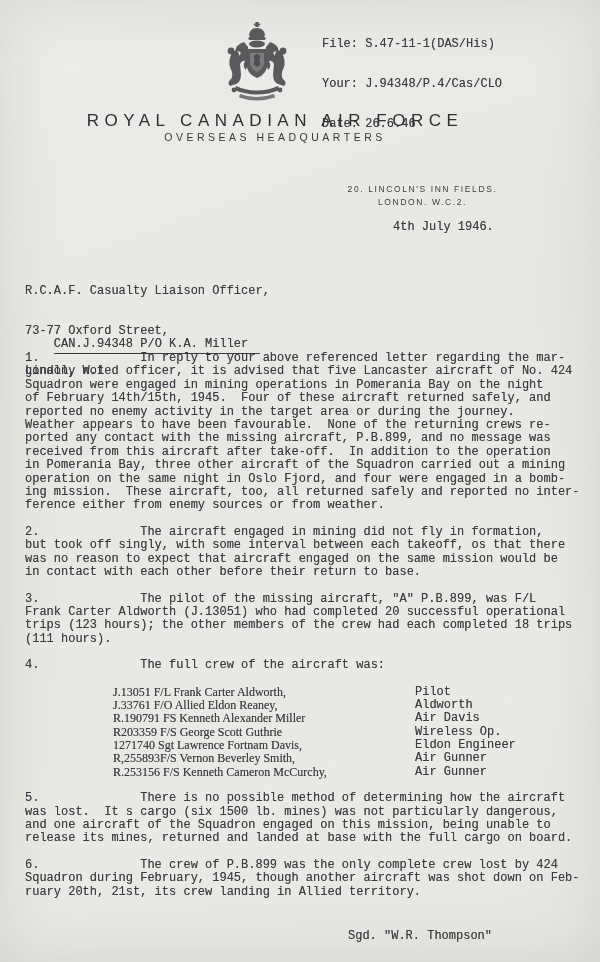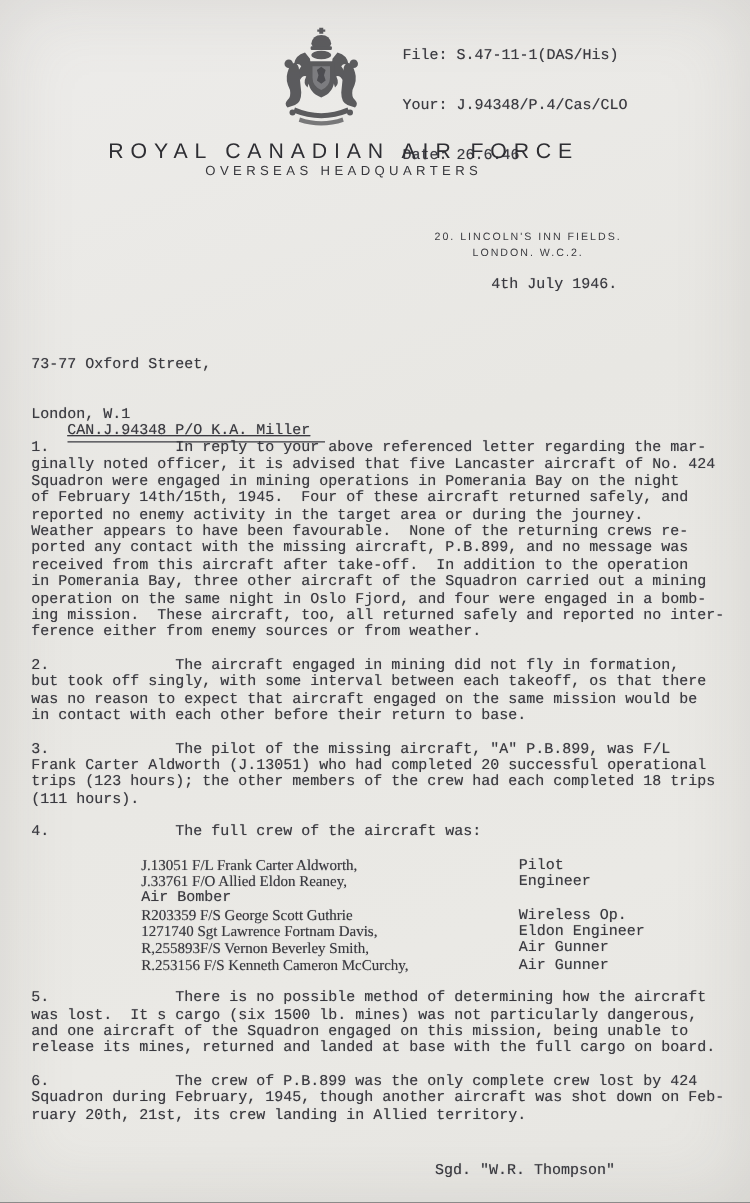--- a/index.html
+++ b/index.html
@@ -38,21 +38,20 @@
     font-size:8.5px;letter-spacing:1.6px;font-weight:500;color:#3c3c41;
     line-height:13px;
   }
   .date-line{position:absolute;left:393px;top:221px;}
   .recipient{position:absolute;left:25px;top:258px;}
   .subject-line{position:absolute;left:25px;top:325px;}
   .subject-line .underlined{
     display:inline-block;
     border-bottom:1.2px solid #3a3a40;
     padding:0 12px 1px 0;
-    text-decoration:underline;
   }
   .body-block{position:absolute;left:25px;top:352px;width:580px;}
   .para{margin:0 0 13px 0;}
   .crew-list{margin:0 0 13px 0;}
   .crew-row{display:flex;margin-left:88px;height:13.4px;}
   .crew-name{width:302px;font-family:Liberation Serif, serif;}
   .signature{position:absolute;left:280px;top:903px;width:280px;text-align:center;}
 </style>
 </head>
 <body>
@@ -106,20 +105,21 @@
   </div>
 
   <div class="hq-address">
     <div>20. LINCOLN'S INN FIELDS.</div>
     <div>LONDON. W.C.2.</div>
   </div>
 
   <div class="date-line mono">4th July 1946.</div>
 
   <div class="recipient mono">
+    <div>R.C.A.F. Casualty Liaison Officer,</div>
     <div>73-77 Oxford Street,</div>
     <div>London, W.1</div>
   </div>
 
   <div class="subject-line mono">
     <span class="underlined">CAN.J.94348 P/O K.A. Miller</span>
   </div>
 
   <div class="body-block">
     <div class="mono para">1.              In reply to your above referenced letter regarding the mar-
@@ -144,24 +144,25 @@
 (111 hours).</div>
     <div class="mono para">4.              The full crew of the aircraft was:</div>
 
     <div class="crew-list">
       <div class="crew-row mono">
         <span class="crew-name">J.13051 F/L Frank Carter Aldworth,</span>
         <span class="crew-role">Pilot</span>
       </div>
       <div class="crew-row mono">
         <span class="crew-name">J.33761 F/O Allied Eldon Reaney,</span>
-        <span class="crew-role">Engineer</span>
+        <span class="crew-role">Aldworth</span>
       </div>
       <div class="crew-row mono">
-        <span class="crew-role">Air Bomber</span>
+        <span class="crew-name">R.190791 FS Kenneth Alexander Miller</span>
+        <span class="crew-role">Air Davis</span>
       </div>
       <div class="crew-row mono">
         <span class="crew-name">R203359 F/S George Scott Guthrie</span>
         <span class="crew-role">Wireless Op.</span>
       </div>
       <div class="crew-row mono">
         <span class="crew-name">1271740 Sgt Lawrence Fortnam Davis,</span>
         <span class="crew-role">Eldon Engineer</span>
       </div>
       <div class="crew-row mono">

